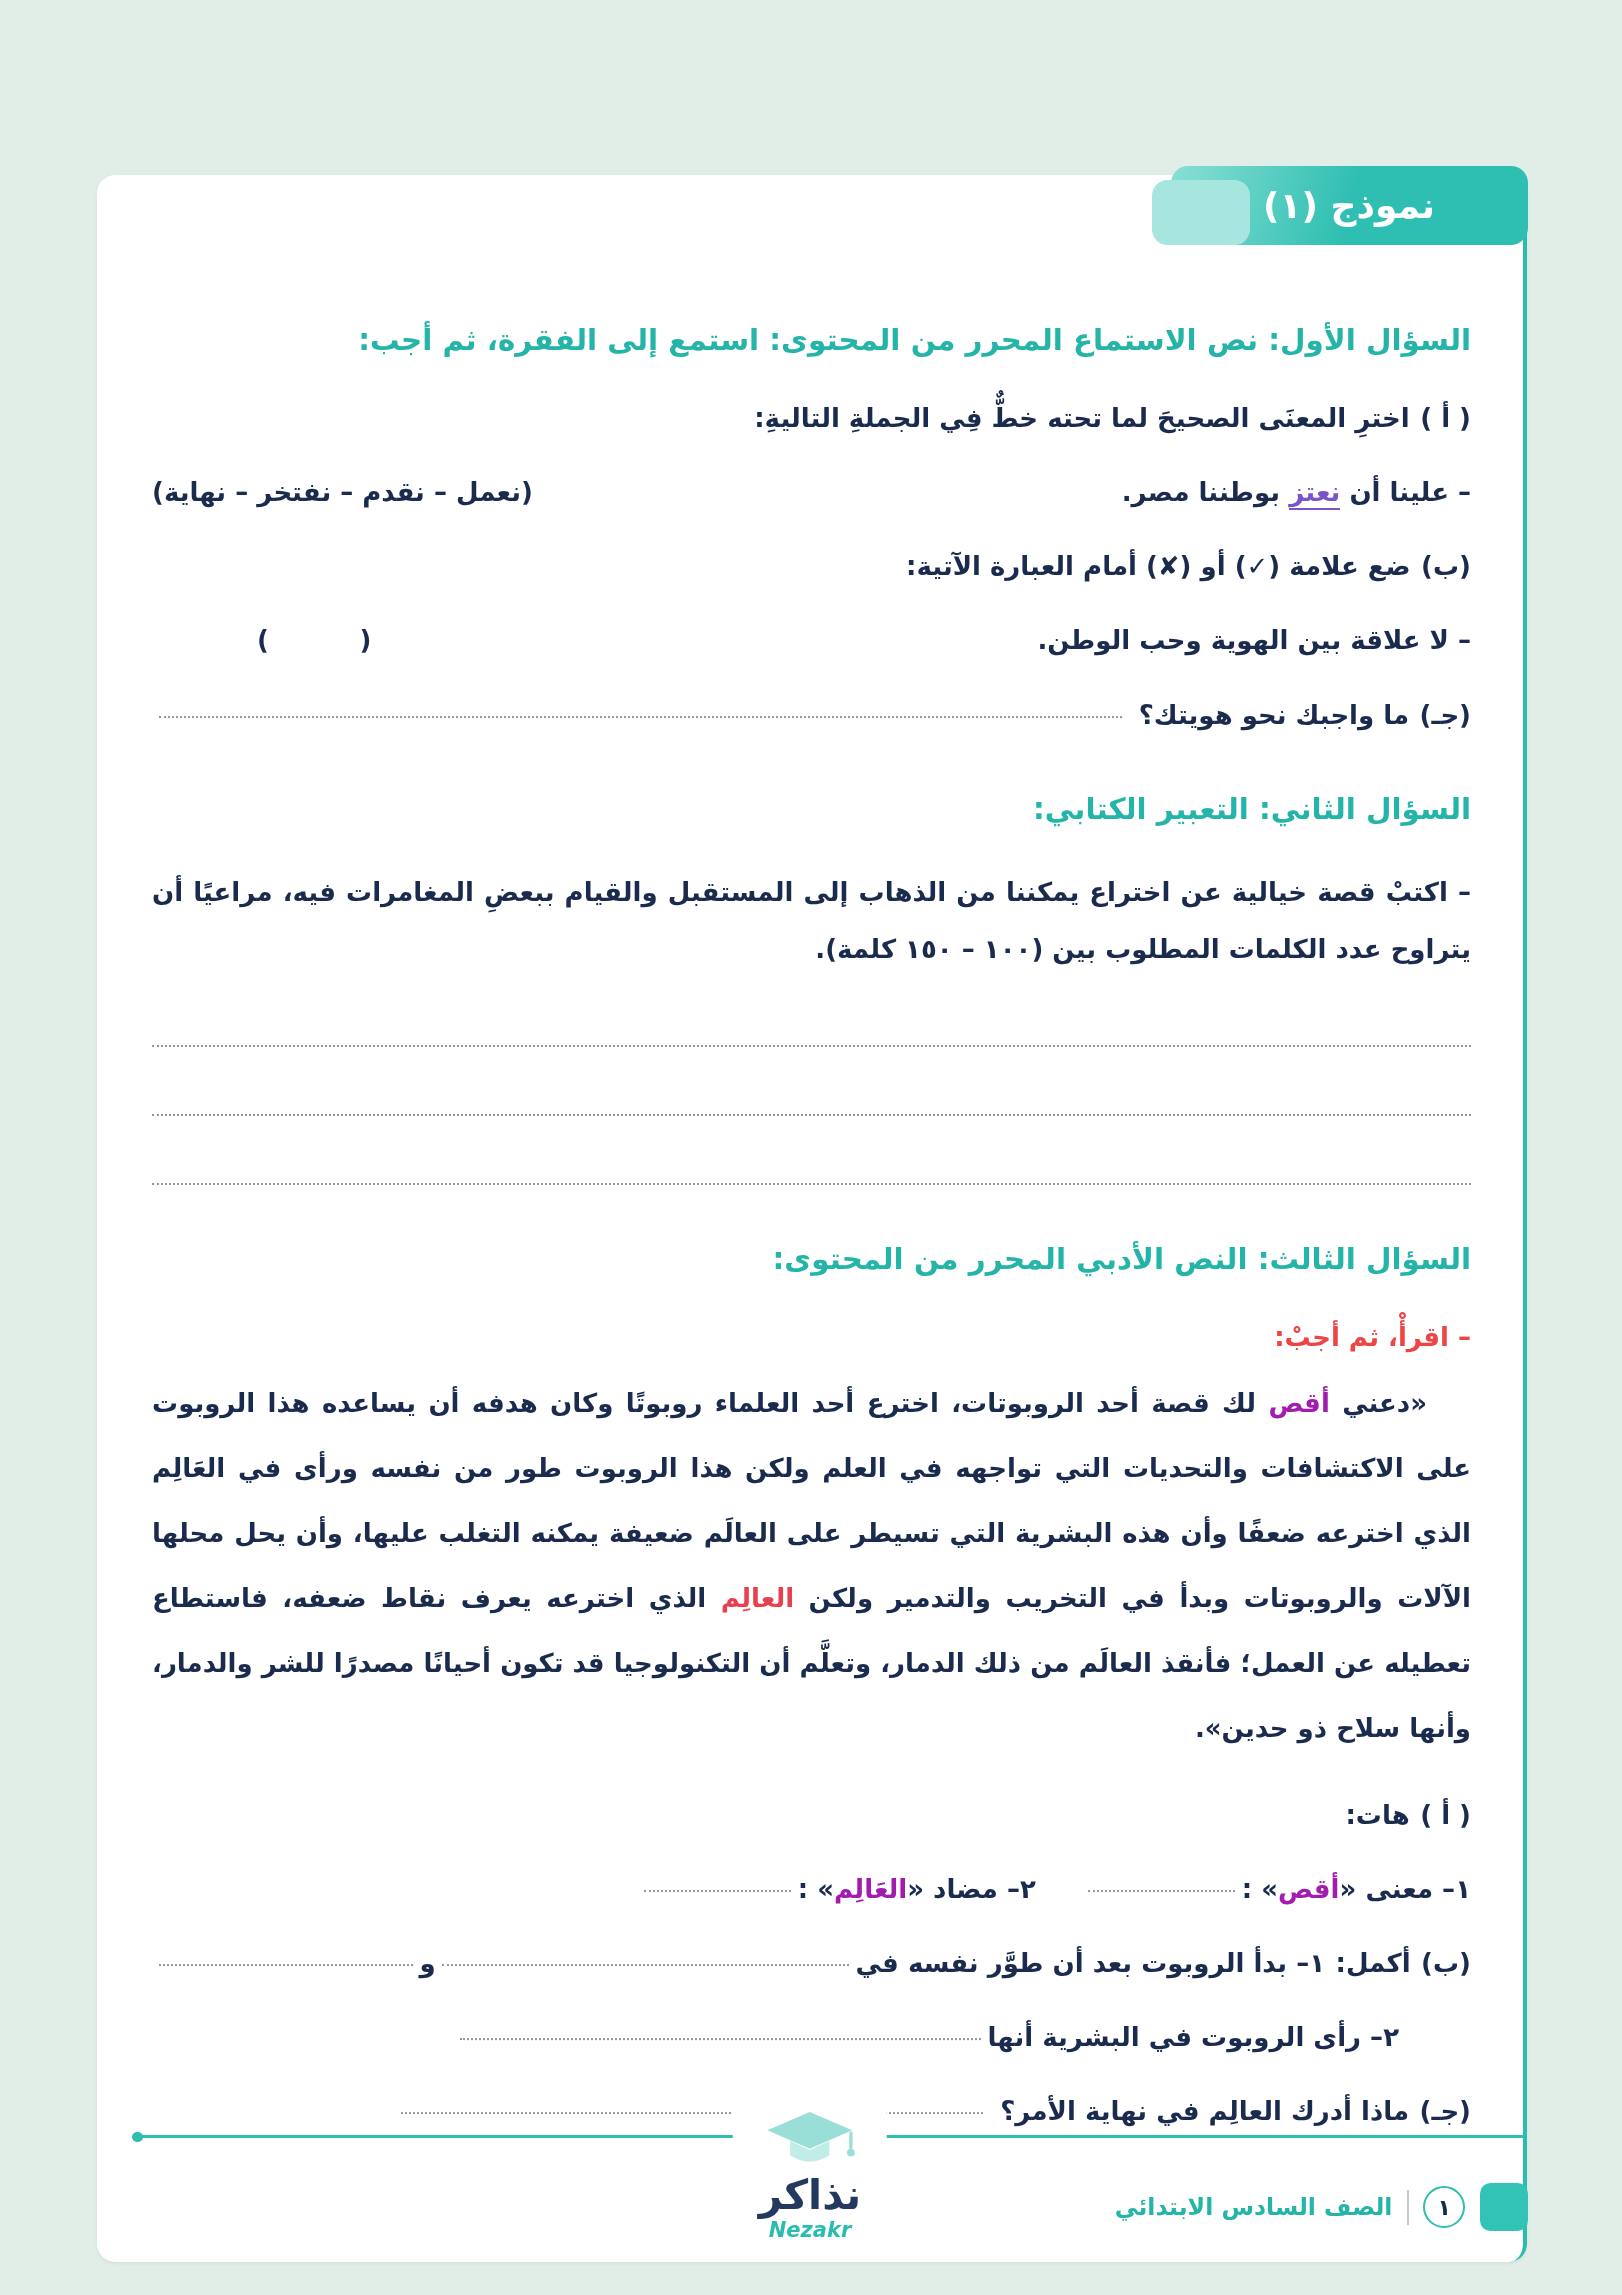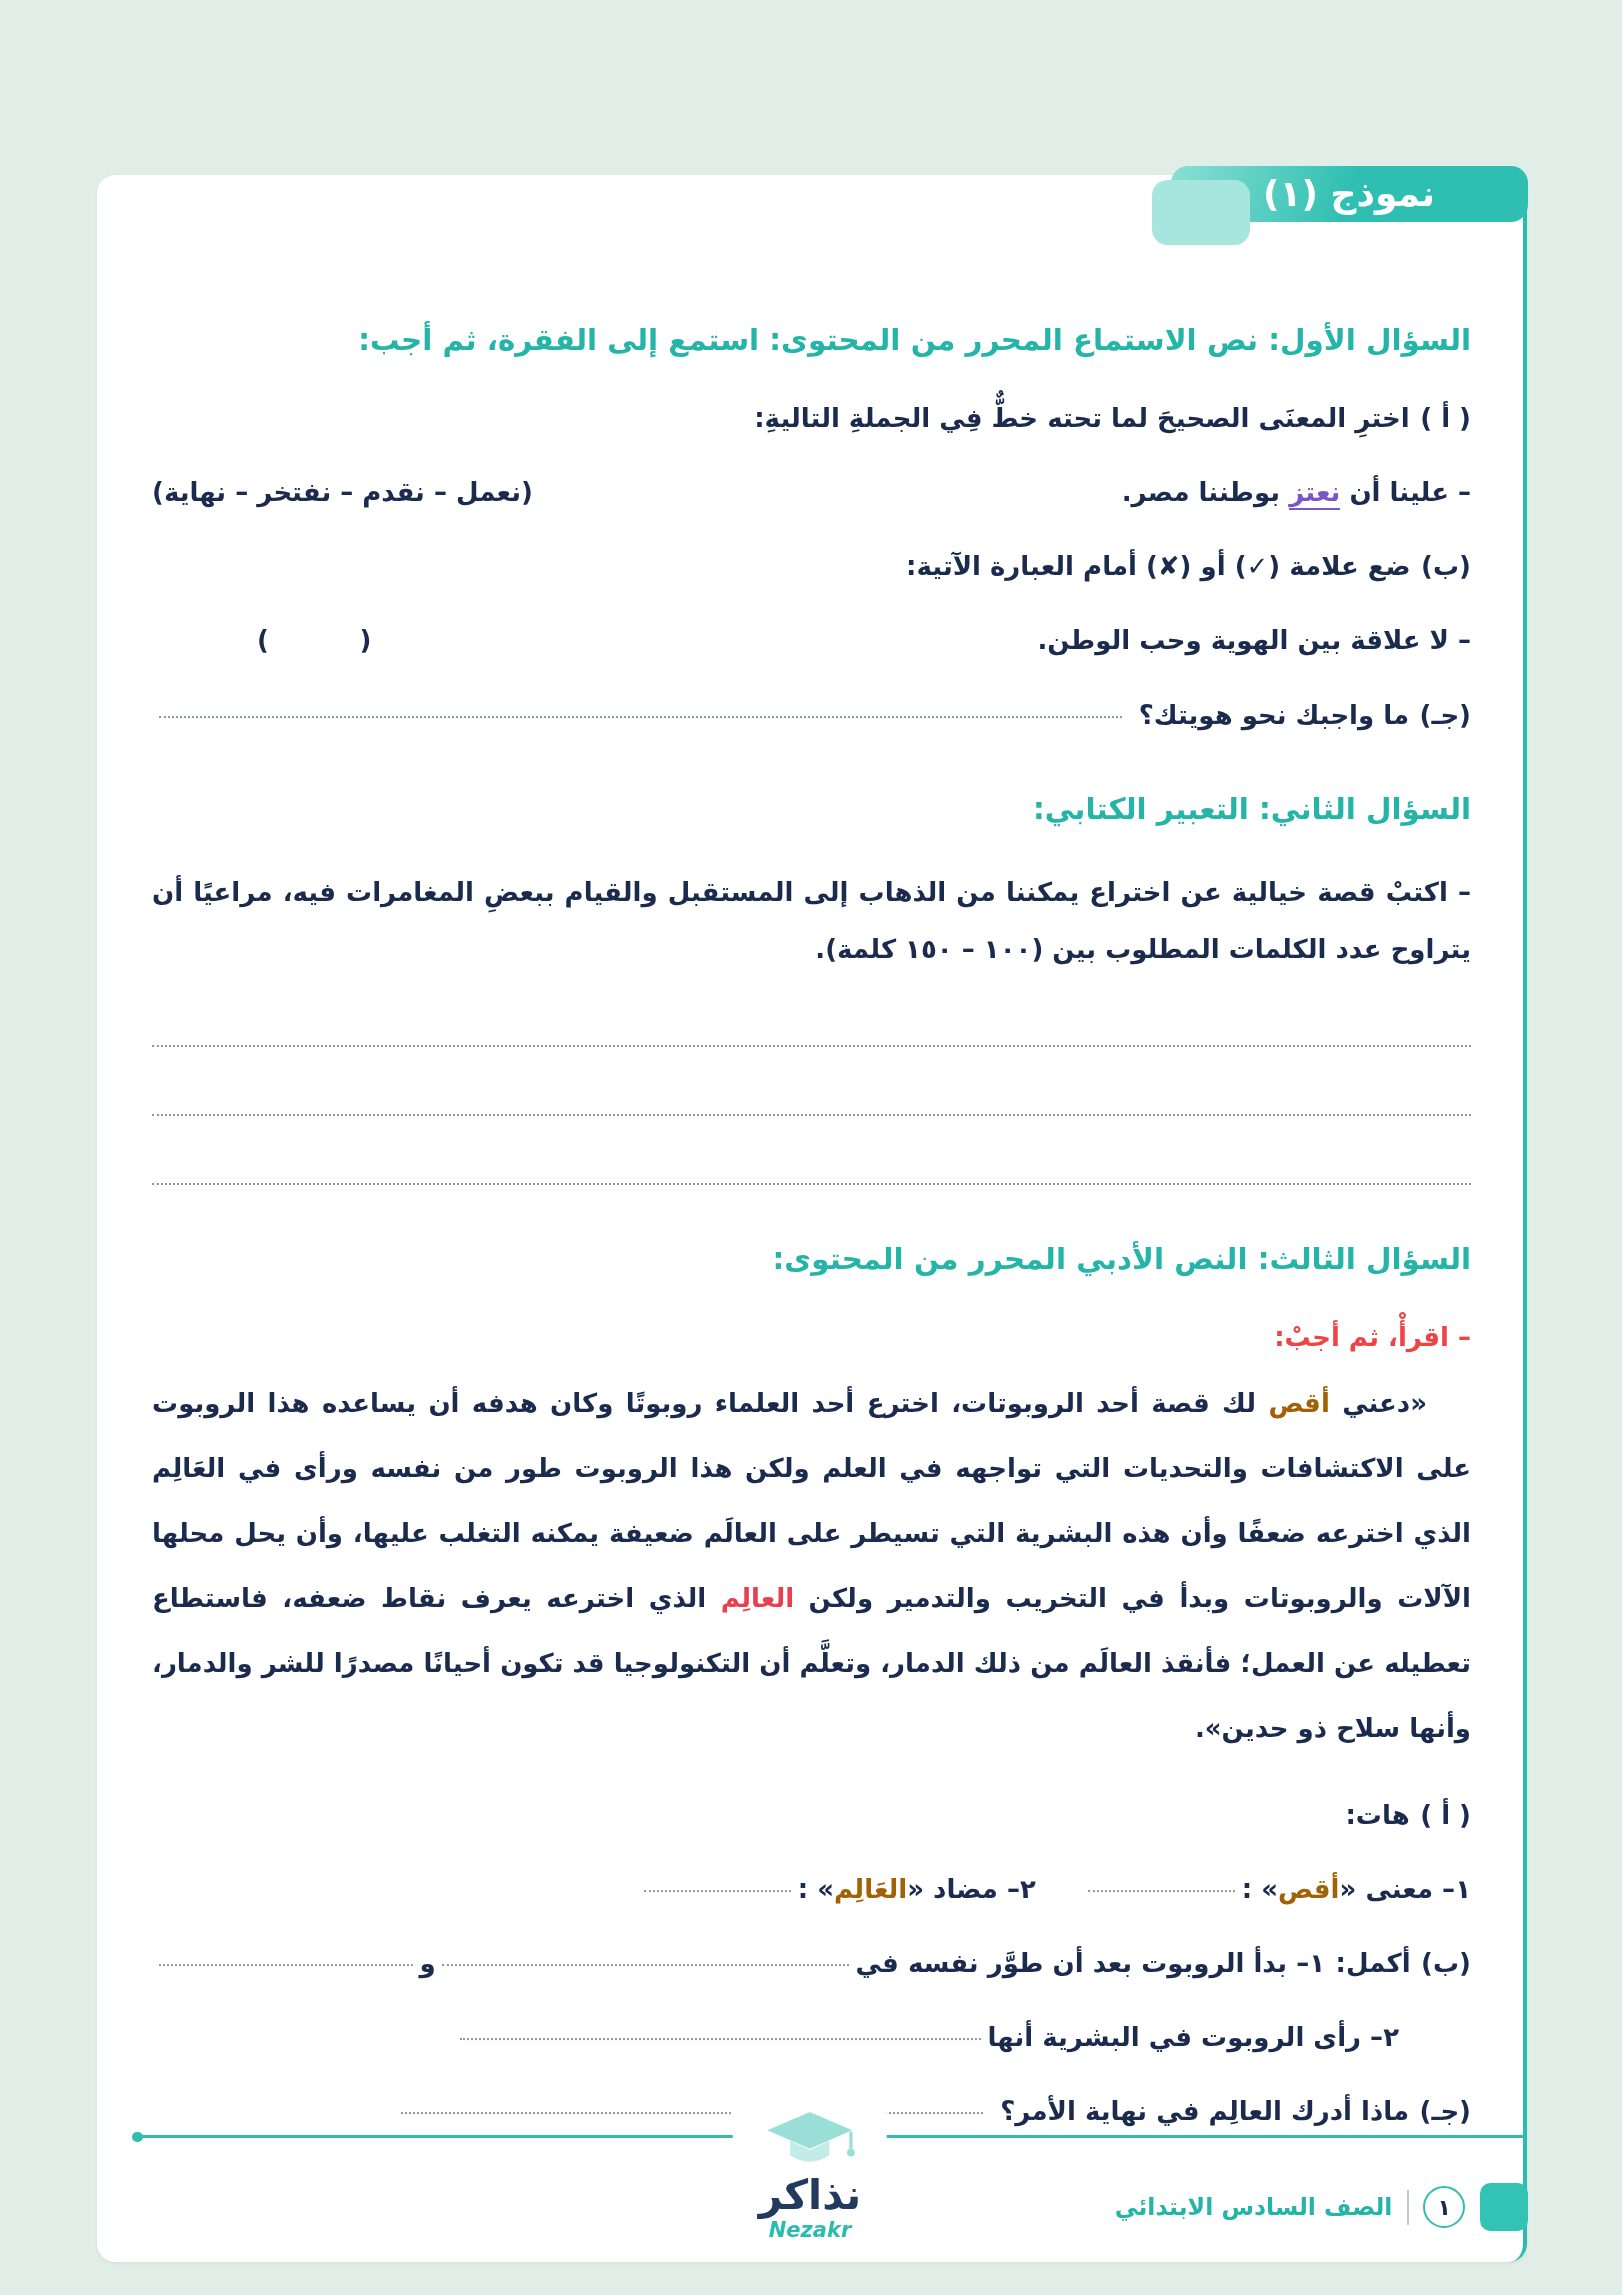--- a/index.html
+++ b/index.html
@@ -24,21 +24,21 @@
     display:flex; align-items:center; justify-content:center;
     z-index:0; pointer-events:none;
   }
   .watermark span {
     white-space:nowrap; transform:rotate(90deg);
     font-size:419px; font-weight:bold;
     color:rgba(70,95,105,0.075);
   }
   .badge {
     position:absolute; top:-9.2px; right:-4.6px;
-    width:357px; height:56px;
+    width:357px; height:79px;
     background:linear-gradient(105deg,#8adfd4 0%,#2fbfb2 50%);
     border-radius:17px;
     display:flex; align-items:center; justify-content:center;
     color:#ffffff; font-size:36px; font-weight:bold;
     z-index:3;
   }
   .badge::before {
     content:""; position:absolute; left:-18.3px; top:14.4px;
     width:98px; height:65px; background:#a7e6de;
     border-radius:15.7px; z-index:-1;
@@ -62,21 +62,21 @@
     transform:translateY(-5.9px);
     margin:0 6.5px;
   }
   .dots-fixed {
     display:inline-block; width:147px;
     border-bottom:2.6px dotted #8d96a0;
     transform:translateY(-5.9px);
     margin:0 6.5px;
   }
   .purple { color:#7a55c8; border-bottom:2.6px solid #7a55c8; padding-bottom:1.3px; }
-  .blue { color:#a16207; }
+  .blue { color:#a21caf; }
   .redword { color:#e94050; }
   .keep-space { white-space:pre; }
   .prompt { margin-top:31px; text-align:justify; line-height:2.2; }
   .dotline { border-bottom:2.6px dotted #8d96a0; margin-top:67px; height:0; }
   .instruction { color:#ef4444; font-size:26px; margin-top:34px; }
   .passage { margin-top:14.4px; text-align:justify; line-height:2.5; text-indent:44px; }
   .pad-b { padding-left:105px; }
   .items-row { margin-top:33px; display:flex; align-items:baseline; gap:46px; }
   .item { display:flex; align-items:baseline; white-space:nowrap; }
   .indent-row { padding-right:72px; padding-left:301px; }

